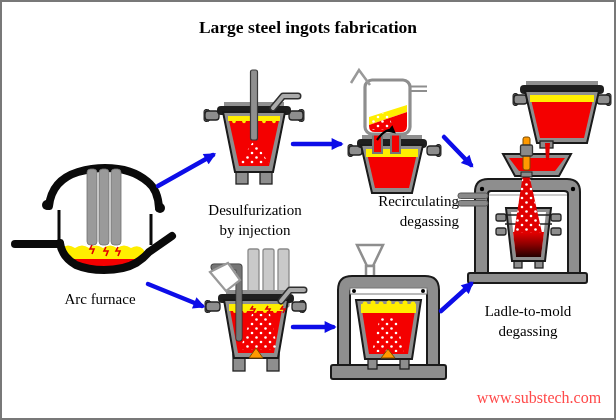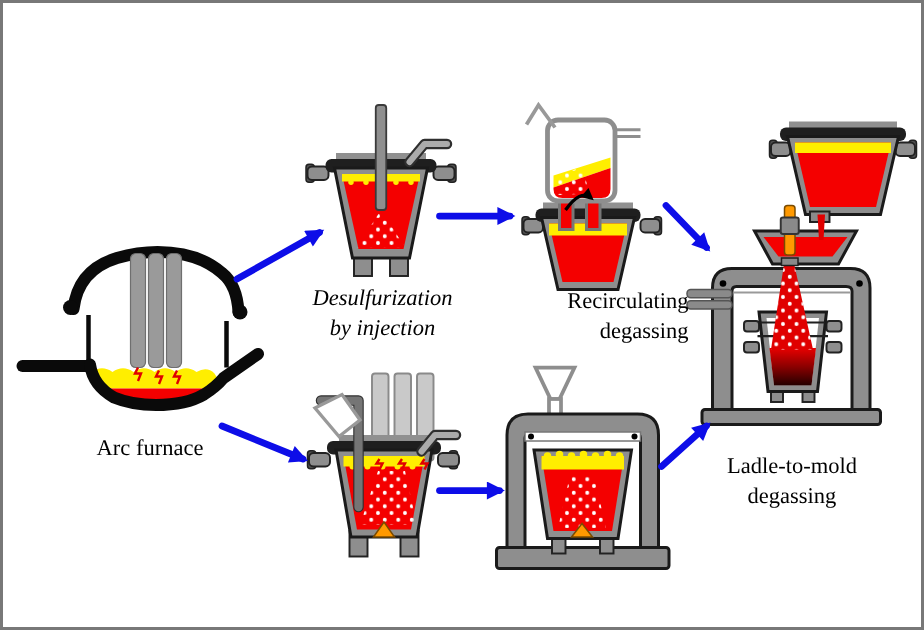--- a/index.html
+++ b/index.html
@@ -225,20 +225,22 @@
     <g>
       <line class="arrow" x1="156" y1="184" x2="211" y2="153"></line>
       <line class="arrow" x1="291" y1="142" x2="338" y2="142"></line>
       <line class="arrow" x1="442" y1="135" x2="469" y2="163"></line>
       <line class="arrow" x1="146" y1="282" x2="200" y2="304"></line>
       <line class="arrow" x1="291" y1="325" x2="331" y2="325"></line>
       <line class="arrow" x1="439" y1="309" x2="469" y2="282"></line>
     </g>
   </svg>
 
+  <div class="title">Large steel ingots fabrication</div>
   <div class="lbl" style="left:38px;top:287px;width:120px;">Arc furnace</div>
-  <div class="lbl" style="left:183px;top:187px;width:140px;font-style:italic;">Desulfurization
+  <div class="lbl" style="left:183px;top:198px;width:140px;">Desulfurization
 by injection</div>
   <div class="lbl" style="left:317px;top:189px;width:140px;text-align:right;">Recirculating
 degassing</div>
   <div class="lbl" style="left:456px;top:299px;width:140px;">Ladle-to-mold
 degassing</div>
+  <div class="watermark" style="left:467px;top:387px;width:140px;">www.substech.com</div>
 </div>
 
 </body></html>

